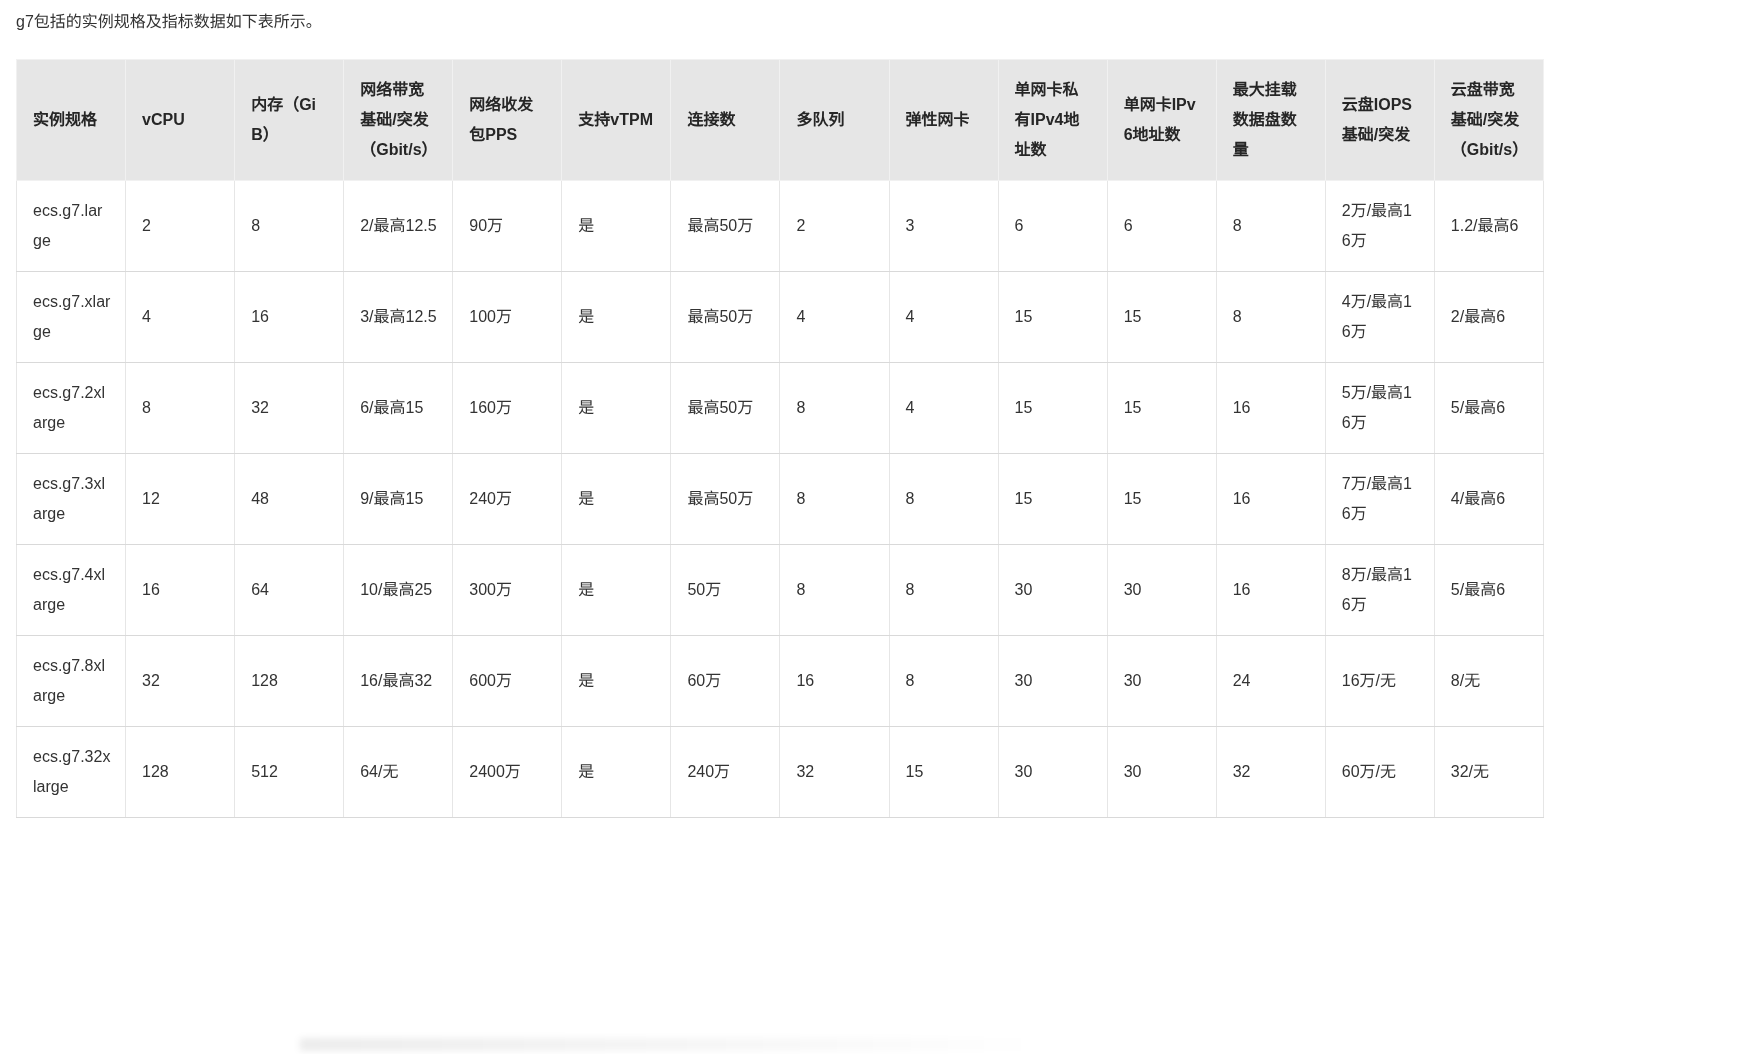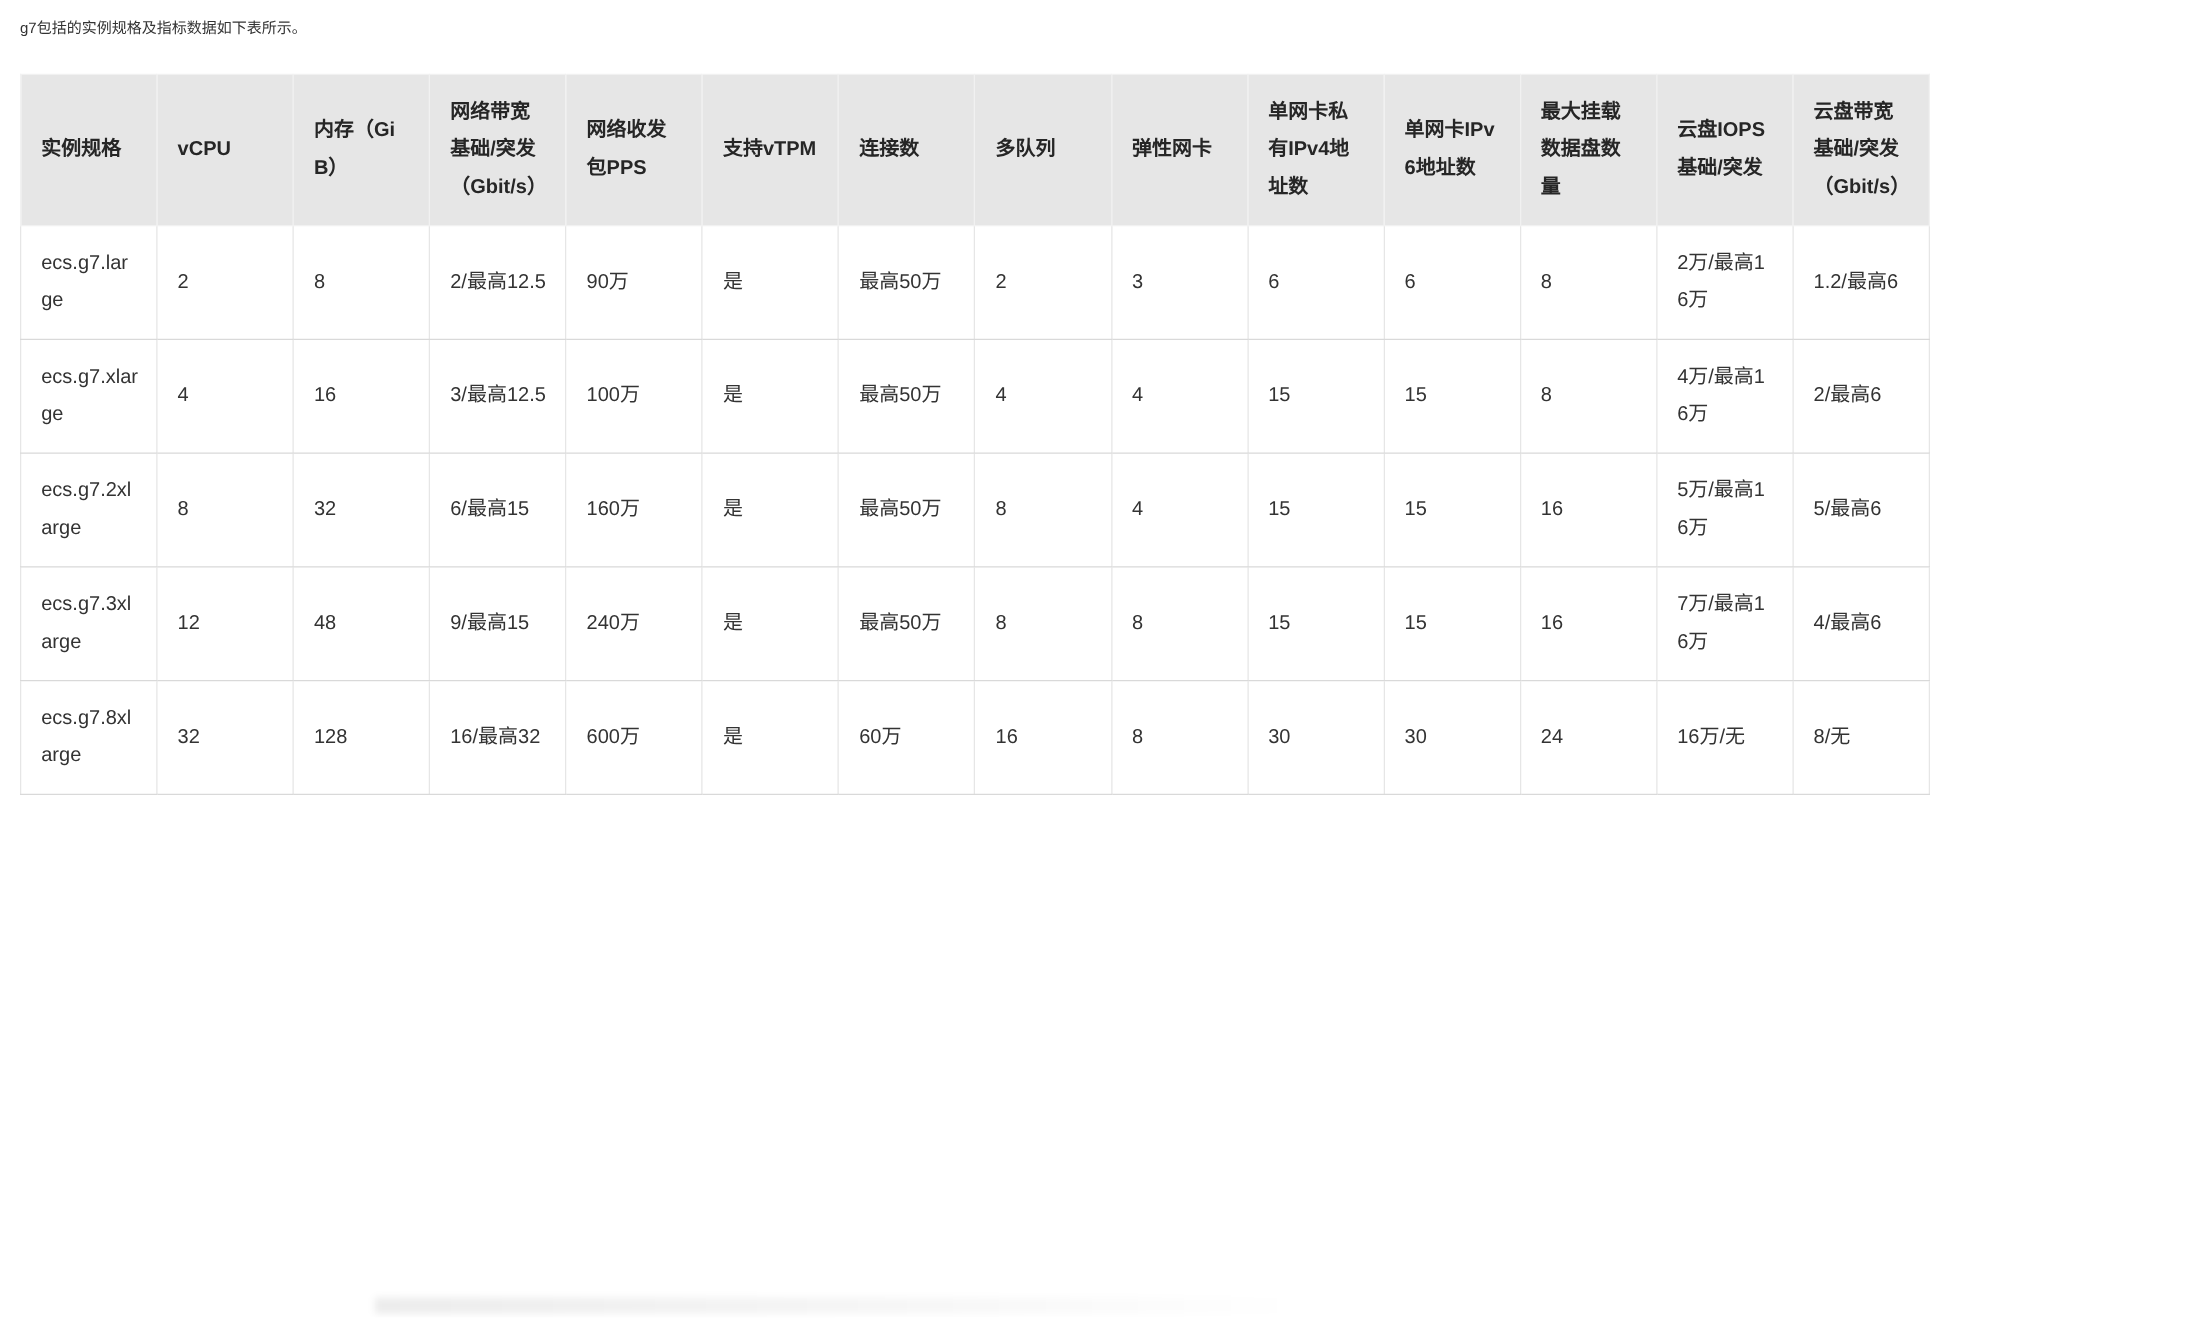--- a/index.html
+++ b/index.html
@@ -22,21 +22,21 @@
     color: var(--body-text);
   }
   .page {
     position: relative;
     width: 1760px;
     height: 1054px;
   }
   .intro {
     margin: 0;
     padding: 11px 0 0 16px;
-    font-size: 12px;
+    font-size: 16px;
     line-height: 22px;
     color: var(--body-text);
   }
   table.spec-table {
     margin: 26px 0 0 16px;
     width: 1528px;
     table-layout: fixed;
     border-collapse: collapse;
   }
   .spec-table th, .spec-table td {
@@ -159,32 +159,64 @@
           <td>最高50万</td>
           <td>8</td>
           <td>8</td>
           <td>15</td>
           <td>15</td>
           <td>16</td>
           <td>7万/最高16万</td>
           <td>4/最高6</td>
         </tr>
         <tr>
+          <td>ecs.g7.4xlarge</td>
+          <td>16</td>
+          <td>64</td>
+          <td>10/最高25</td>
+          <td>300万</td>
+          <td>是</td>
+          <td>50万</td>
+          <td>8</td>
+          <td>8</td>
+          <td>30</td>
+          <td>30</td>
+          <td>16</td>
+          <td>8万/最高16万</td>
+          <td>5/最高6</td>
+        </tr>
+        <tr>
           <td>ecs.g7.8xlarge</td>
           <td>32</td>
           <td>128</td>
           <td>16/最高32</td>
           <td>600万</td>
           <td>是</td>
           <td>60万</td>
           <td>16</td>
           <td>8</td>
           <td>30</td>
           <td>30</td>
           <td>24</td>
           <td>16万/无</td>
           <td>8/无</td>
         </tr>
+        <tr>
+          <td>ecs.g7.32xlarge</td>
+          <td>128</td>
+          <td>512</td>
+          <td>64/无</td>
+          <td>2400万</td>
+          <td>是</td>
+          <td>240万</td>
+          <td>32</td>
+          <td>15</td>
+          <td>30</td>
+          <td>30</td>
+          <td>32</td>
+          <td>60万/无</td>
+          <td>32/无</td>
+        </tr>
       </tbody>
   </table>
 
   <div class="bottom-shadow"></div>
 </div>
 
 </body></html>

